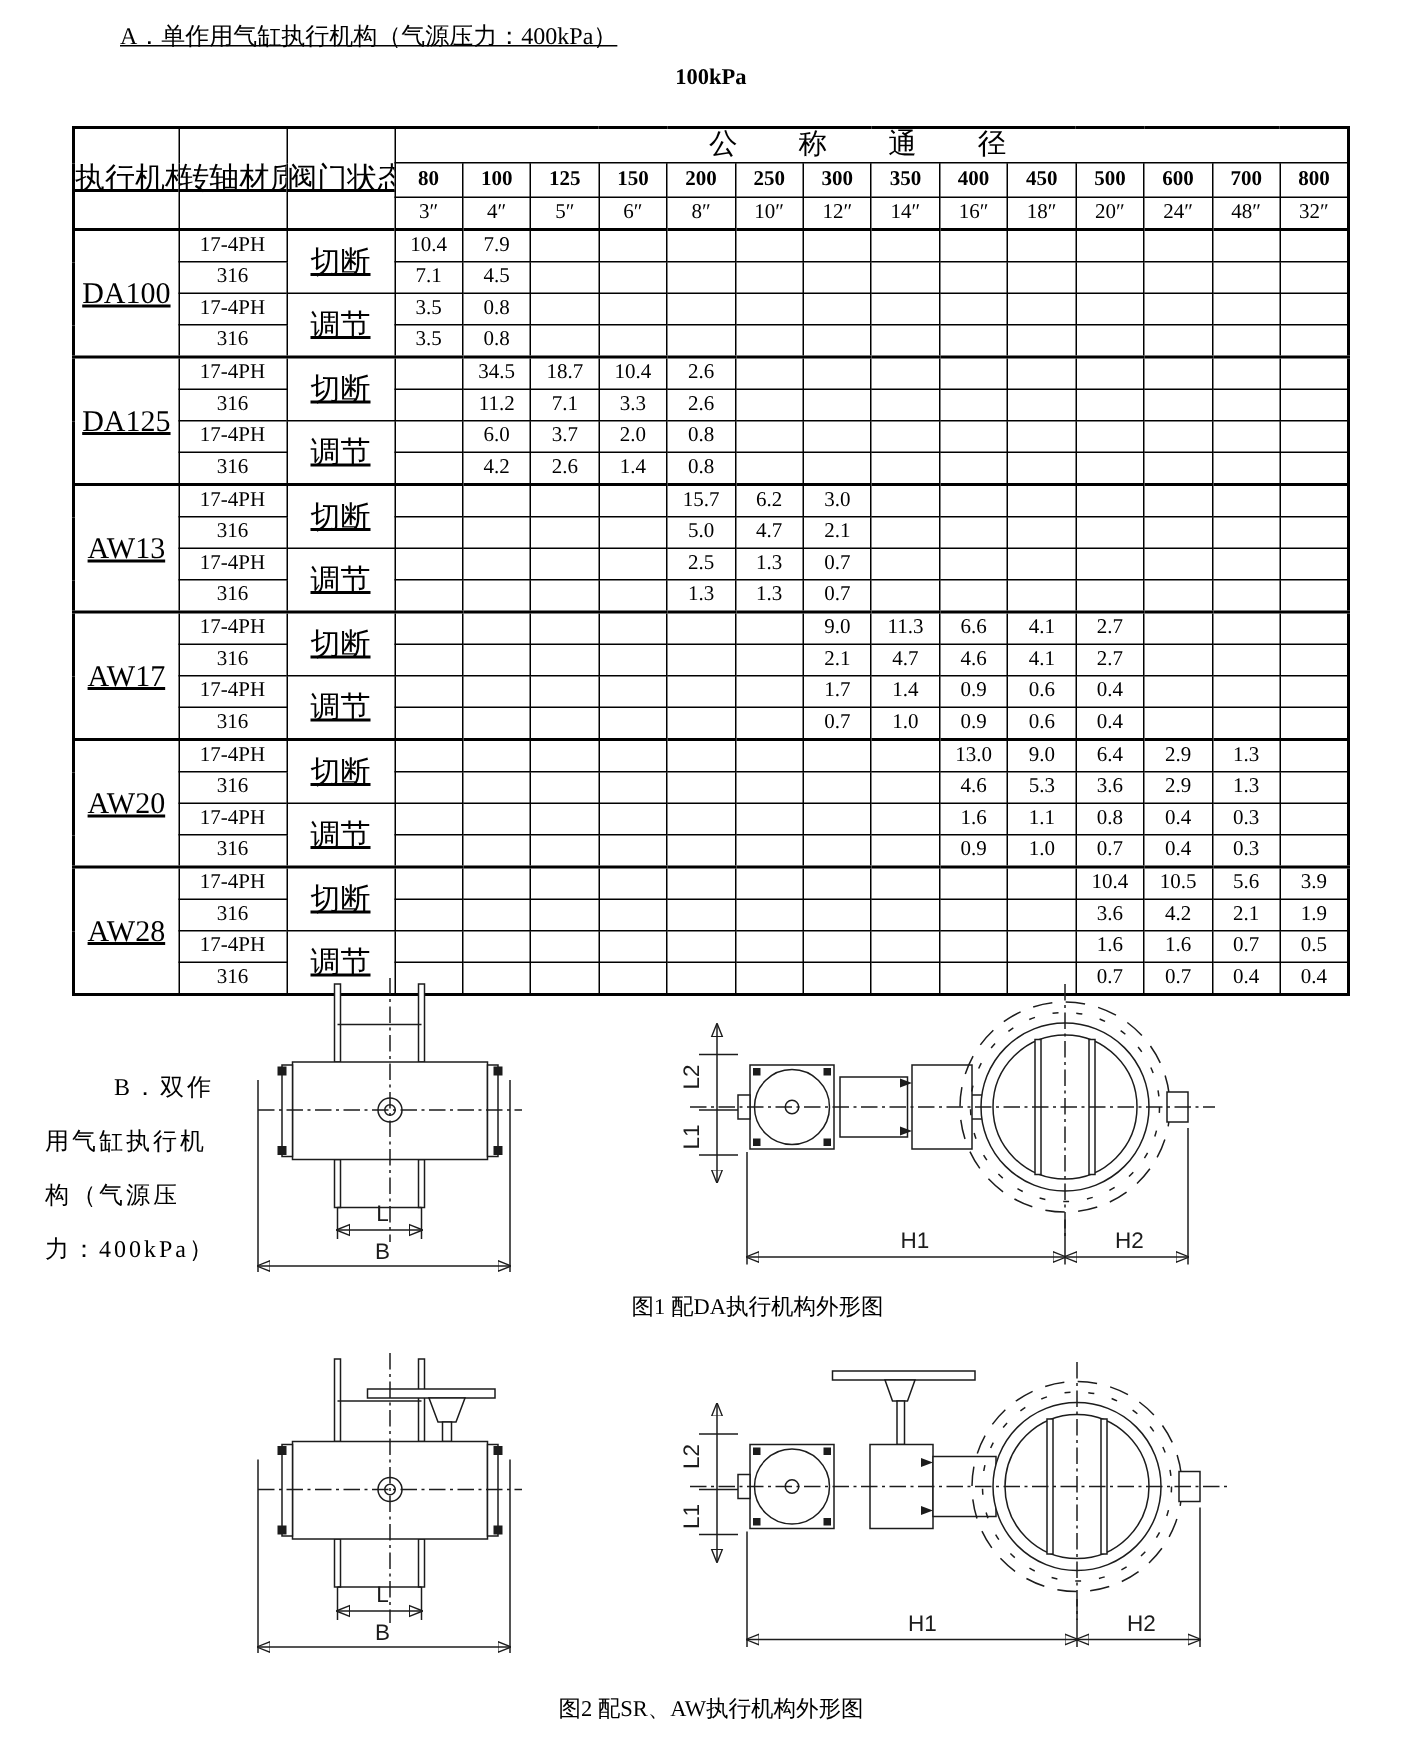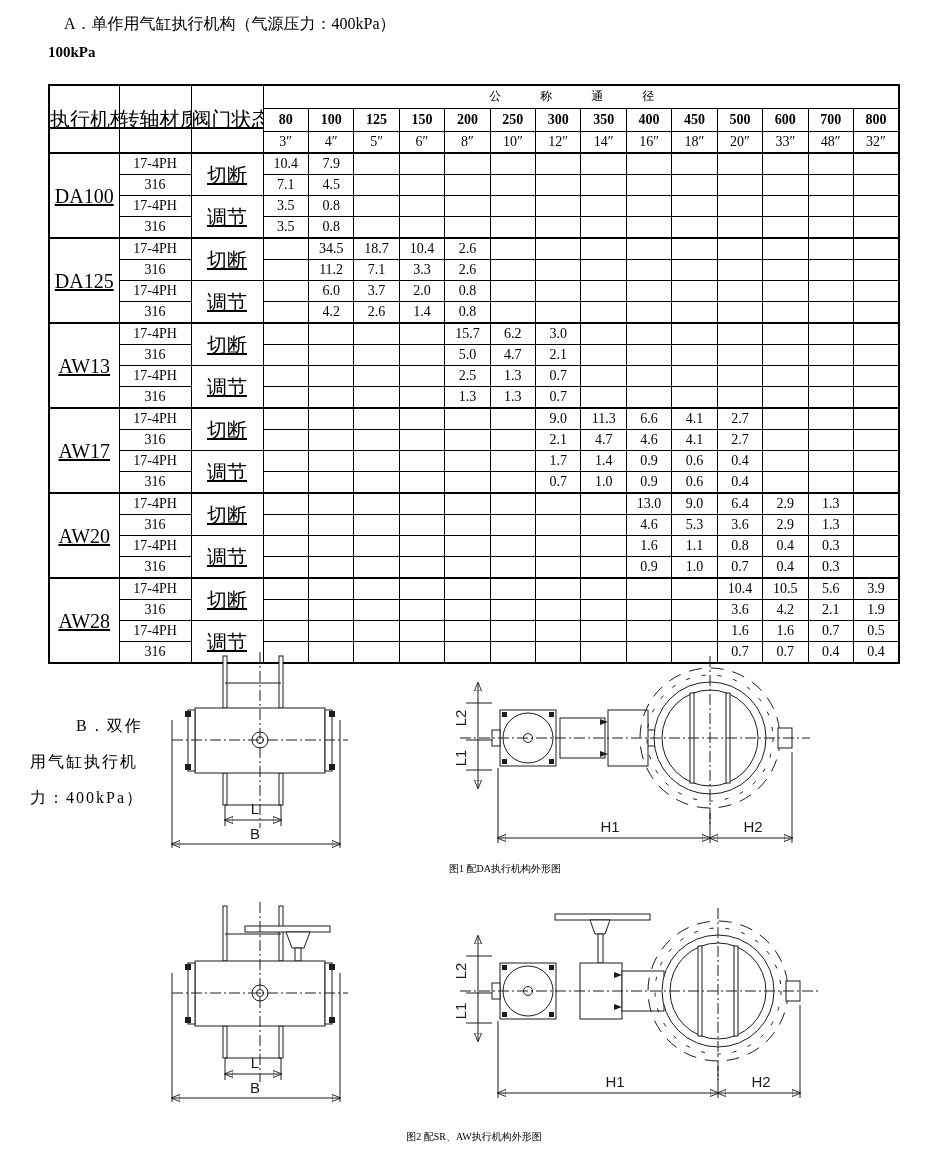--- a/index.html
+++ b/index.html
@@ -1,41 +1,41 @@
 <!DOCTYPE html>
 <html><head>
 <meta charset="utf-8">
 <style>
   html,body{margin:0;padding:0;}
   body{
     width:948px;height:1172px;position:relative;background:#fff;color:#000;
     font-family:"Liberation Serif","DejaVu Serif",serif;
   }
-  .title-a{position:absolute;left:64px;top:14px;font-size:16px;}
-  .kpa-note{position:absolute;left:48px;top:44px;width:852px;text-align:left;font-weight:bold;font-size:15px;}
+  .title-a{position:absolute;left:80px;top:14px;font-size:16px;text-decoration:underline;}
+  .kpa-note{position:absolute;left:48px;top:44px;width:852px;text-align:center;font-weight:bold;font-size:15px;}
 
   table.spec{
     position:absolute;left:48px;top:84px;width:852px;
     border-collapse:collapse;table-layout:fixed;border:2px solid #000;
   }
   table.spec th,table.spec td{
     border:1px solid #000;text-align:center;vertical-align:middle;
     padding:0;font-weight:normal;font-size:14px;line-height:1.1;
     overflow:hidden;white-space:nowrap;height:20px;
   }
   table.spec th.cn, table.spec td.cn{font-size:20px;text-decoration:underline;}
   table.spec tr.dn-row th{height:22px;font-weight:bold;}
   table.spec tr.inch-row th{border-bottom:2px solid #000;}
-  table.spec th.span-head{letter-spacing:18px;height:22px;font-size:12px;}
+  table.spec th.span-head{letter-spacing:18px;height:22px;font-size:19px;}
   table.spec tr.grp-first td{border-top:2px solid #000;}
 
   .section-b{position:absolute;left:30px;top:708px;width:158px;font-size:16px;line-height:36px;letter-spacing:2px;}
   .section-b .ln1{text-indent:46px;}
 
-  .fig-caption{position:absolute;text-align:center;font-size:10px;}
+  .fig-caption{position:absolute;text-align:center;font-size:15px;}
   #cap1{left:62px;top:862px;width:886px;}
   #cap2{left:16px;top:1130px;width:916px;}
 
   svg{position:absolute;}
   #fig1{left:160px;top:648px;}
   #fig2{left:160px;top:896px;}
   svg line,svg rect,svg circle,svg path,svg polygon{stroke:#1c1c1c;stroke-width:1;fill:none;}
   svg .solid{fill:#fff;}
   svg .blk{fill:#1c1c1c;stroke:none;}
   svg .cl{stroke-dasharray:11 3 2 3;}
@@ -83,21 +83,21 @@
         <th>4″</th>
         <th>5″</th>
         <th>6″</th>
         <th>8″</th>
         <th>10″</th>
         <th>12″</th>
         <th>14″</th>
         <th>16″</th>
         <th>18″</th>
         <th>20″</th>
-        <th>33″</th>
+        <th>24″</th>
         <th>48″</th>
         <th>32″</th>
       </tr>
     </thead>
   <tbody>
       <tr class="grp-first">
         <td class="cn" rowspan="4">DA100</td>
         <td>17-4PH</td>
         <td class="cn" rowspan="2">切断</td>
         <td>10.4</td>
@@ -521,20 +521,21 @@
         <td>0.7</td>
         <td>0.4</td>
         <td>0.4</td>
       </tr>
     </tbody>
 </table>
 
 <div class="section-b">
   <div class="ln1">B．双作</div>
   <div>用气缸执行机</div>
+  <div>构（气源压</div>
   <div>力：400kPa）</div>
 </div>
 
 <svg id="fig1" width="780" height="214" viewBox="0 0 780 214">
   <defs>
     <marker id="a1" viewBox="0 0 10 10" refX="9" refY="5" markerWidth="9" markerHeight="9" orient="auto-start-reverse">
       <path d="M0 1L10 5L0 9z" fill="#1c1c1c" stroke="none"></path>
     </marker>
   </defs>
 

